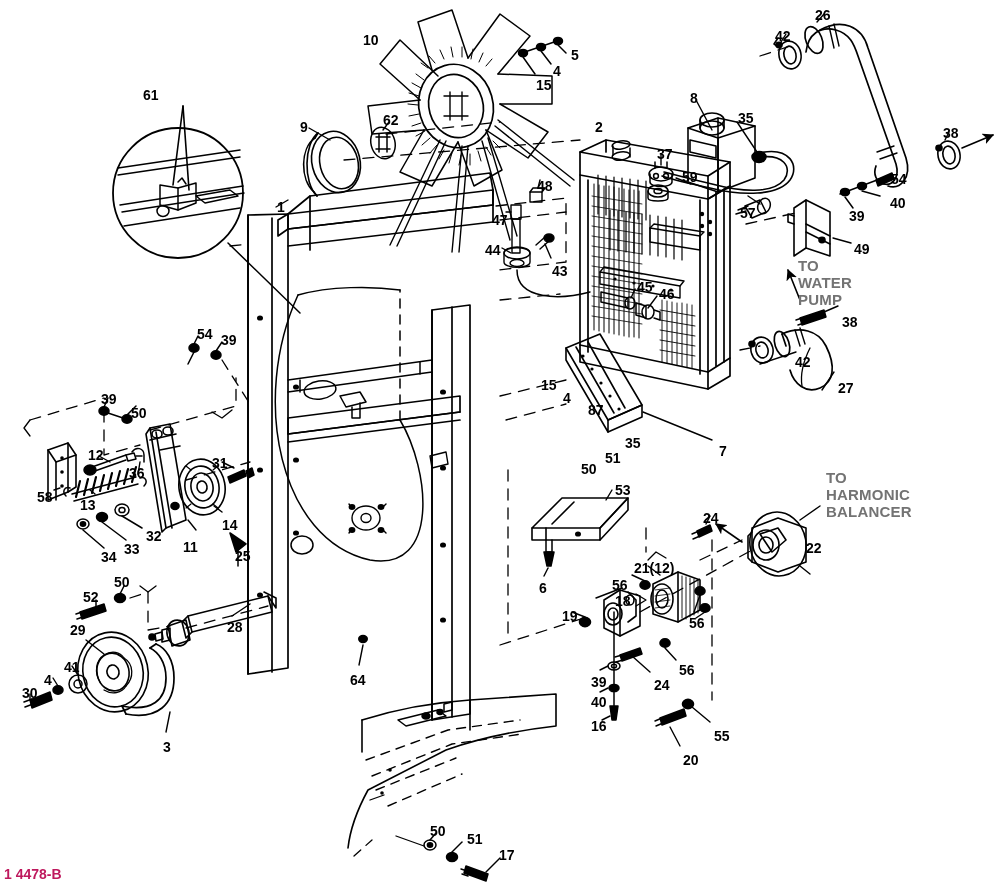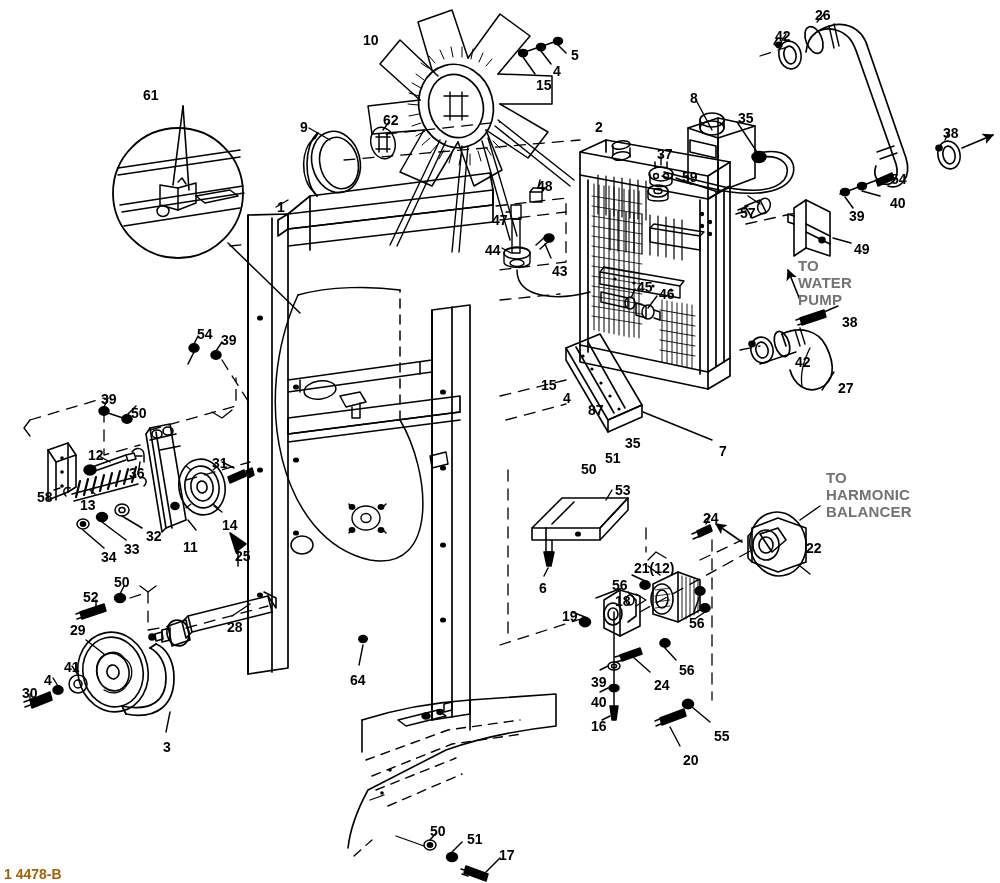--- a/index.html
+++ b/index.html
@@ -4,21 +4,21 @@
 <style>
   html,body{margin:0;padding:0;background:#fff;}
   body{width:1000px;height:883px;overflow:hidden;font-family:"Liberation Sans",sans-serif;}
   #stage{position:relative;width:1000px;height:883px;background:#fff;}
   #art{position:absolute;left:0;top:0;width:1000px;height:883px;}
   .cal{position:absolute;font-family:"Liberation Sans",sans-serif;font-weight:bold;
        font-size:14px;color:#000;white-space:nowrap;line-height:1;letter-spacing:0px;}
   .blk{position:absolute;font-family:"Liberation Sans",sans-serif;font-weight:bold;
        font-size:15px;color:#737373;white-space:pre;line-height:1.12;letter-spacing:0.2px;}
   .pn{position:absolute;font-family:"Liberation Sans",sans-serif;font-weight:bold;
-      font-size:14px;color:#a16207;white-space:nowrap;}
+      font-size:14px;color:#be185d;white-space:nowrap;}
 </style>
 </head>
 <body>
 
 <div id="stage">
 
   <svg id="art" viewBox="0 0 1000 883" xmlns="http://www.w3.org/2000/svg">
     <defs>
       <g id="boltSm">
         <ellipse cx="0" cy="0" rx="4.2" ry="3.4" fill="#000"></ellipse>

